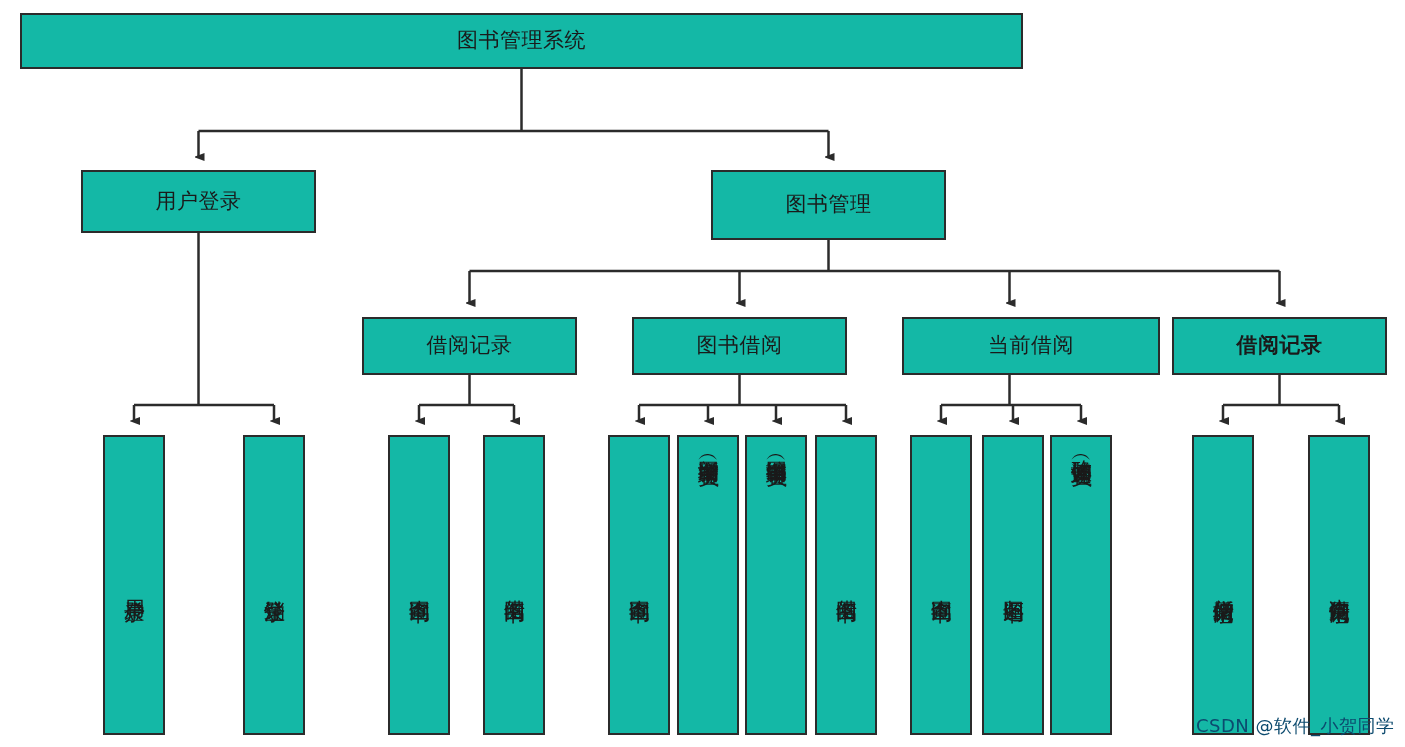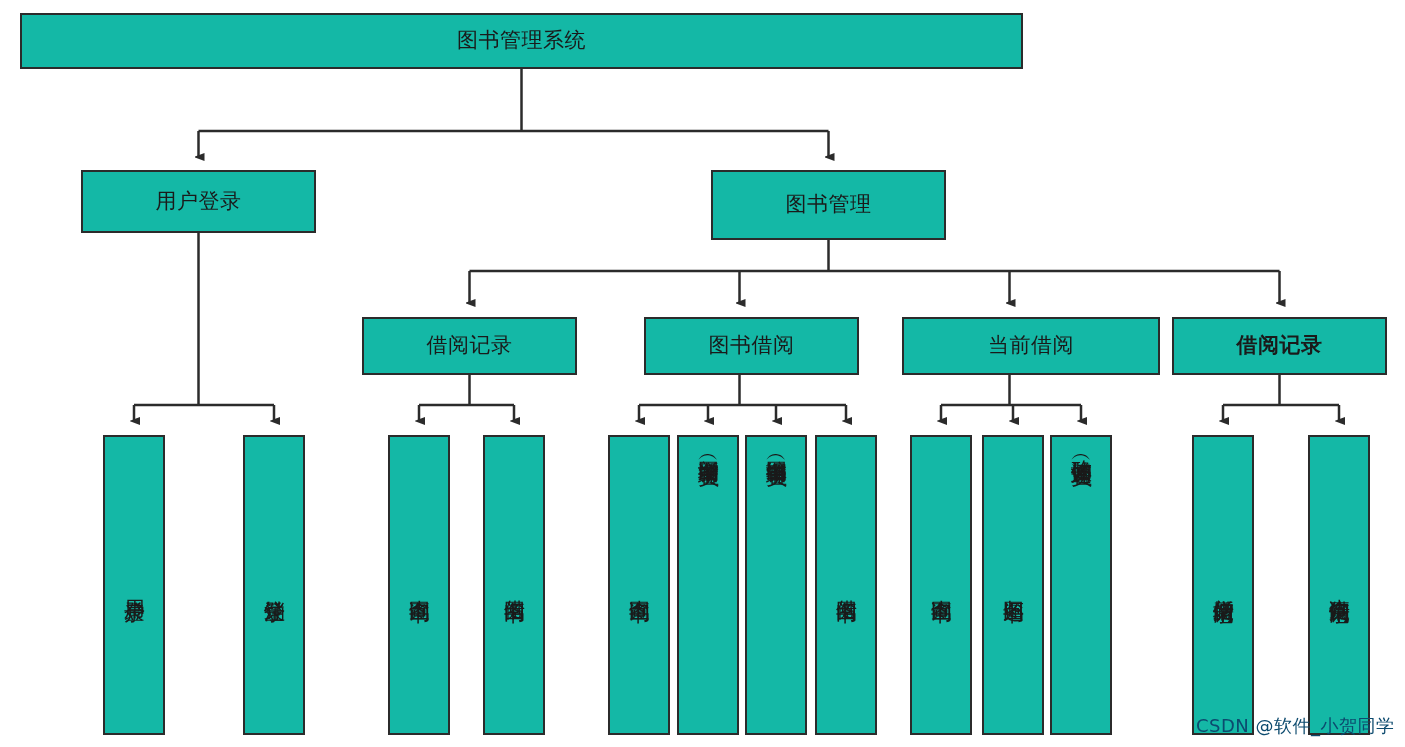--- a/index.html
+++ b/index.html
@@ -135,21 +135,21 @@
   <div class="node h" id="node-l2-0" style="left: 81px; top: 170px; width: 235px; height: 63px;">
     <span class="label">用户登录</span>
   </div>
   <div class="node h" id="node-l2-1" style="left: 711px; top: 170px; width: 235px; height: 70px;">
     <span class="label">图书管理</span>
   </div>
 
   <div class="node h" id="node-l3-0" style="left: 362px; top: 317px; width: 215px; height: 58px;">
     <span class="label">借阅记录</span>
   </div>
-  <div class="node h" id="node-l3-1" style="left: 632px; top: 317px; width: 215px; height: 58px; margin-left: 12px;">
+  <div class="node h" id="node-l3-1" style="left: 632px; top: 317px; width: 215px; height: 58px;">
     <span class="label">图书借阅</span>
   </div>
   <div class="node h" id="node-l3-2" style="left: 902px; top: 317px; width: 258px; height: 58px;">
     <span class="label">当前借阅</span>
   </div>
   <div class="node h" id="node-l3-3" style="left: 1172px; top: 317px; width: 215px; height: 58px; font-weight: bold;">
     <span class="label">借阅记录</span>
   </div>
 
   <div class="node v" id="leaf-0" style="left: 103px; top: 435px; width: 62px; height: 300px;">

